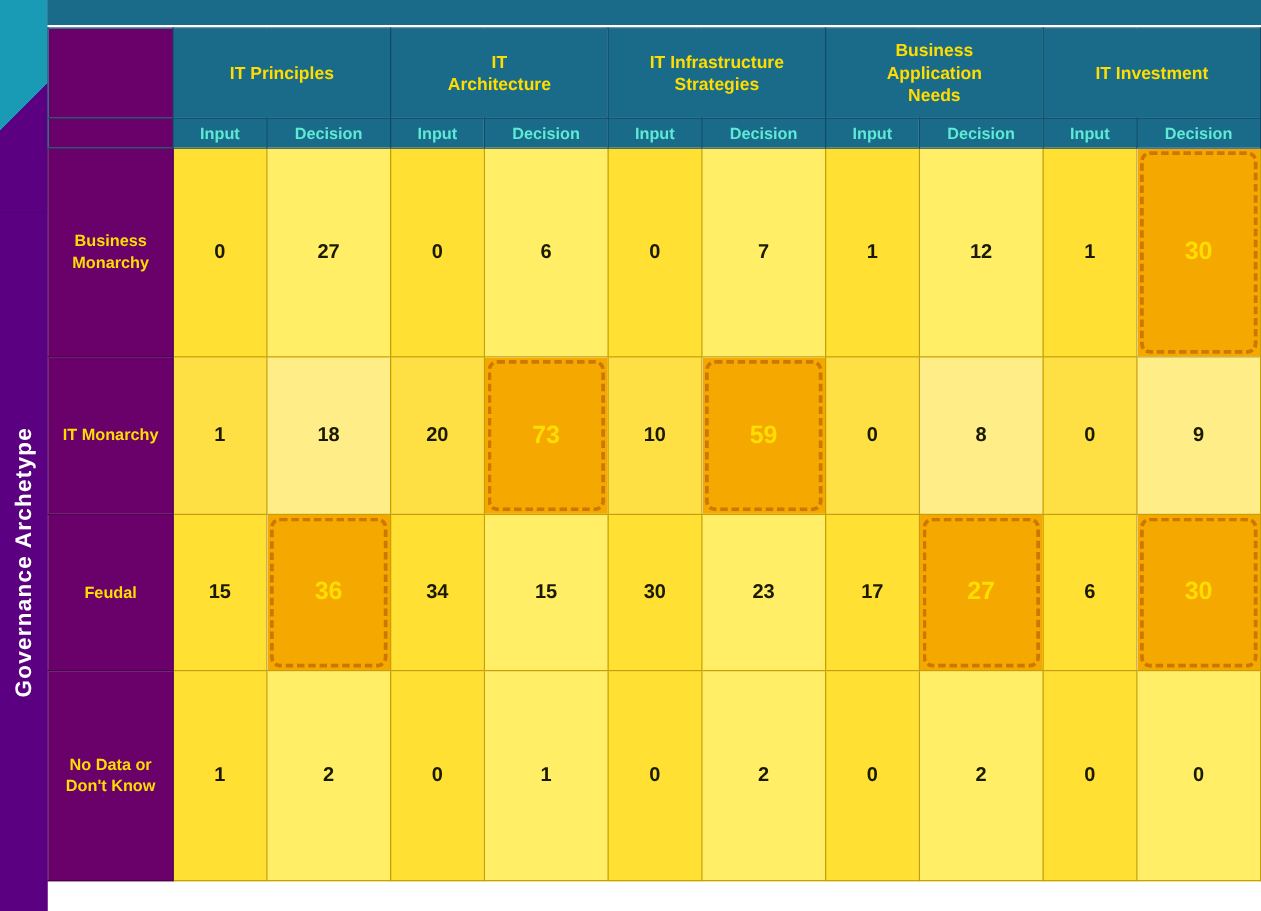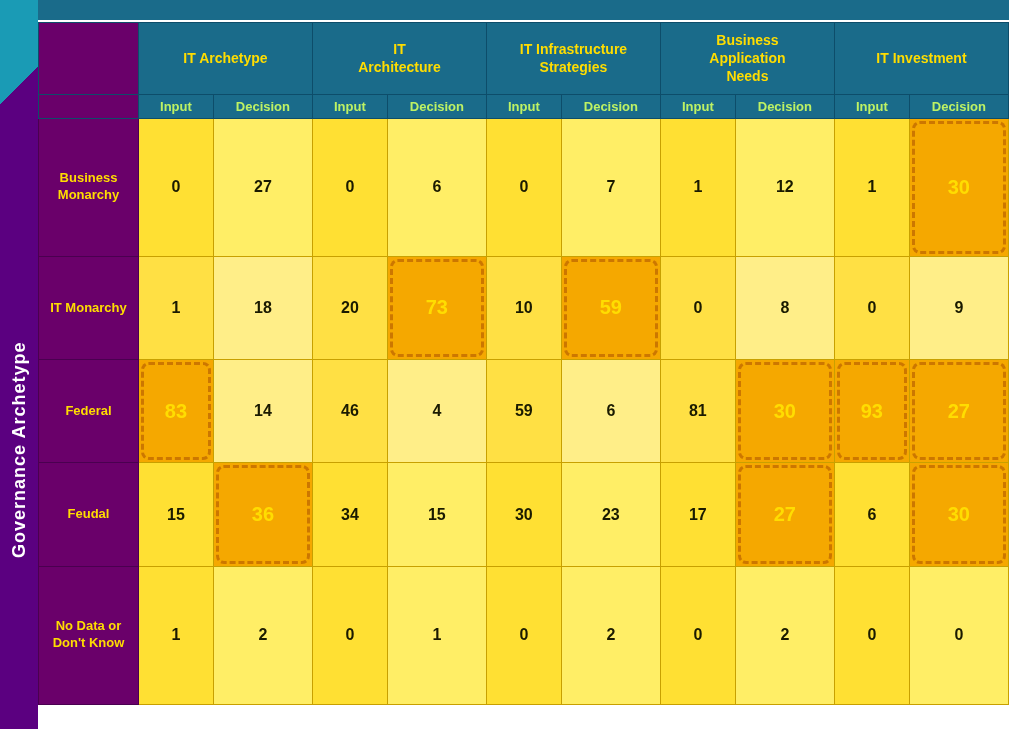--- a/index.html
+++ b/index.html
@@ -92,21 +92,21 @@
       padding: 16px 6px;
       border: 1px solid #4a0050;
       vertical-align: middle;
       line-height: 1.3;
       width: 100px;
     }
 
     
     .sub-header {
       background: #1a6b8a;
-      color: #bef264;
+      color: #5eead4;
       font-weight: bold;
       font-size: 13px;
       text-align: center;
       padding: 4px 18px;
       border: 1px solid #0d4d6a;
     }
 
     
     .data-cell {
       text-align: center;
@@ -153,21 +153,21 @@
     <div class="vertical-label">Governance Archetype</div>
   </div>
 
   <div class="table-wrapper">
     <div class="decision-domain-header"></div>
     <table>
       <thead>
 
         <tr>
           <th class="col-group-header" style="background:#6a006a; width:100px;"></th>
-          <th class="col-group-header" colspan="2">IT Archetype</th>
+          <th class="col-group-header" colspan="2">IT Principles</th>
           <th class="col-group-header" colspan="2">IT<br>Architecture</th>
           <th class="col-group-header" colspan="2">IT Infrastructure<br>Strategies</th>
           <th class="col-group-header" colspan="2">Business<br>Application<br>Needs</th>
           <th class="col-group-header" colspan="2">IT Investment</th>
         </tr>
 
         <tr>
           <th class="col-group-header" style="background:#6a006a;"></th>
           <th class="sub-header">Input</th>
           <th class="sub-header">Decision</th>
@@ -200,33 +200,20 @@
             <td class="data-cell alt">1</td>
             <td class="data-cell">18</td>
             <td class="data-cell alt">20</td>
             <td class="data-cell highlight">73</td>
             <td class="data-cell alt">10</td>
             <td class="data-cell highlight">59</td>
             <td class="data-cell alt">0</td>
             <td class="data-cell">8</td>
             <td class="data-cell alt">0</td>
             <td class="data-cell">9</td>
-          </tr>
-          <tr class="row-even">
-            <td class="row-label">Federal</td>
-            <td class="data-cell highlight">83</td>
-            <td class="data-cell">14</td>
-            <td class="data-cell alt">46</td>
-            <td class="data-cell">4</td>
-            <td class="data-cell alt">59</td>
-            <td class="data-cell">6</td>
-            <td class="data-cell alt">81</td>
-            <td class="data-cell highlight">30</td>
-            <td class="data-cell highlight">93</td>
-            <td class="data-cell highlight">27</td>
           </tr>
           <tr>
             <td class="row-label">Feudal</td>
             <td class="data-cell alt">15</td>
             <td class="data-cell highlight">36</td>
             <td class="data-cell alt">34</td>
             <td class="data-cell">15</td>
             <td class="data-cell alt">30</td>
             <td class="data-cell">23</td>
             <td class="data-cell alt">17</td>

